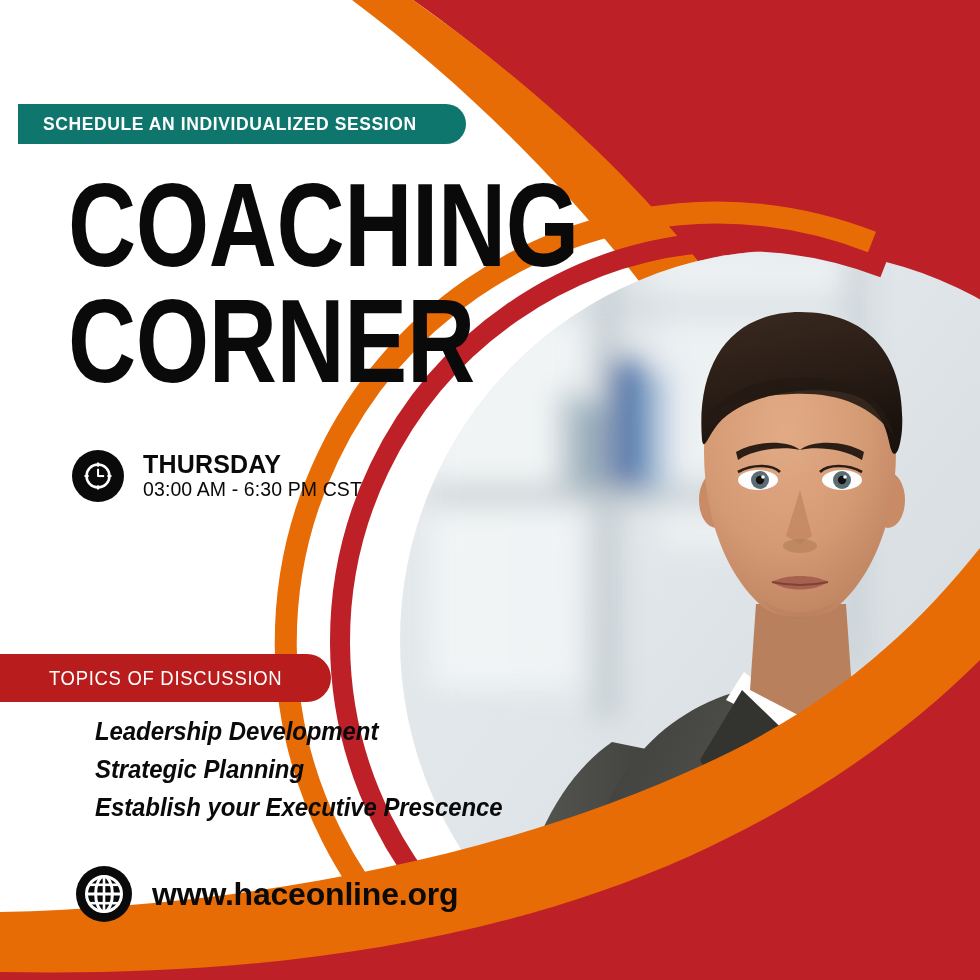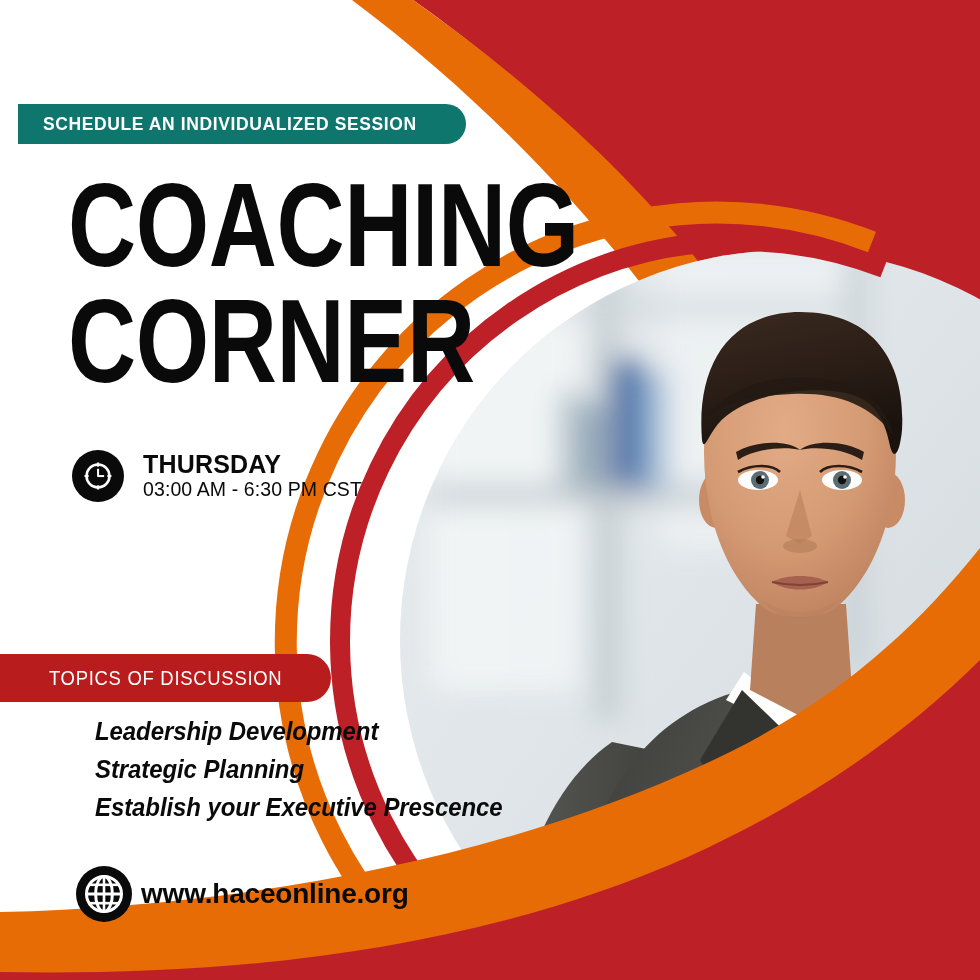--- a/index.html
+++ b/index.html
@@ -85,21 +85,21 @@
     color:#0a0a0a;line-height:1.52;white-space:nowrap;
     letter-spacing:-0.1px;
     font-family:"Liberation Sans Narrow","Liberation Sans",sans-serif;
     transform:scaleX(0.96);transform-origin:left center;
   }
 
   
   .footer{position:absolute;left:76px;top:866px;display:flex;align-items:center;}
   .globe-wrap{width:56px;height:56px;flex:0 0 56px;}
   .footer-url{
-    margin-left:9px;font-size:28px;font-weight:bold;color:#0a0a0a;
+    margin-left:20px;font-size:32px;font-weight:bold;color:#0a0a0a;
     letter-spacing:-0.2px;white-space:nowrap;
   }
 </style>
 </head>
 <body>
 
 <div id="poster">
 
   <svg id="art-back" class="layer" viewBox="0 0 980 980">
     <defs>

